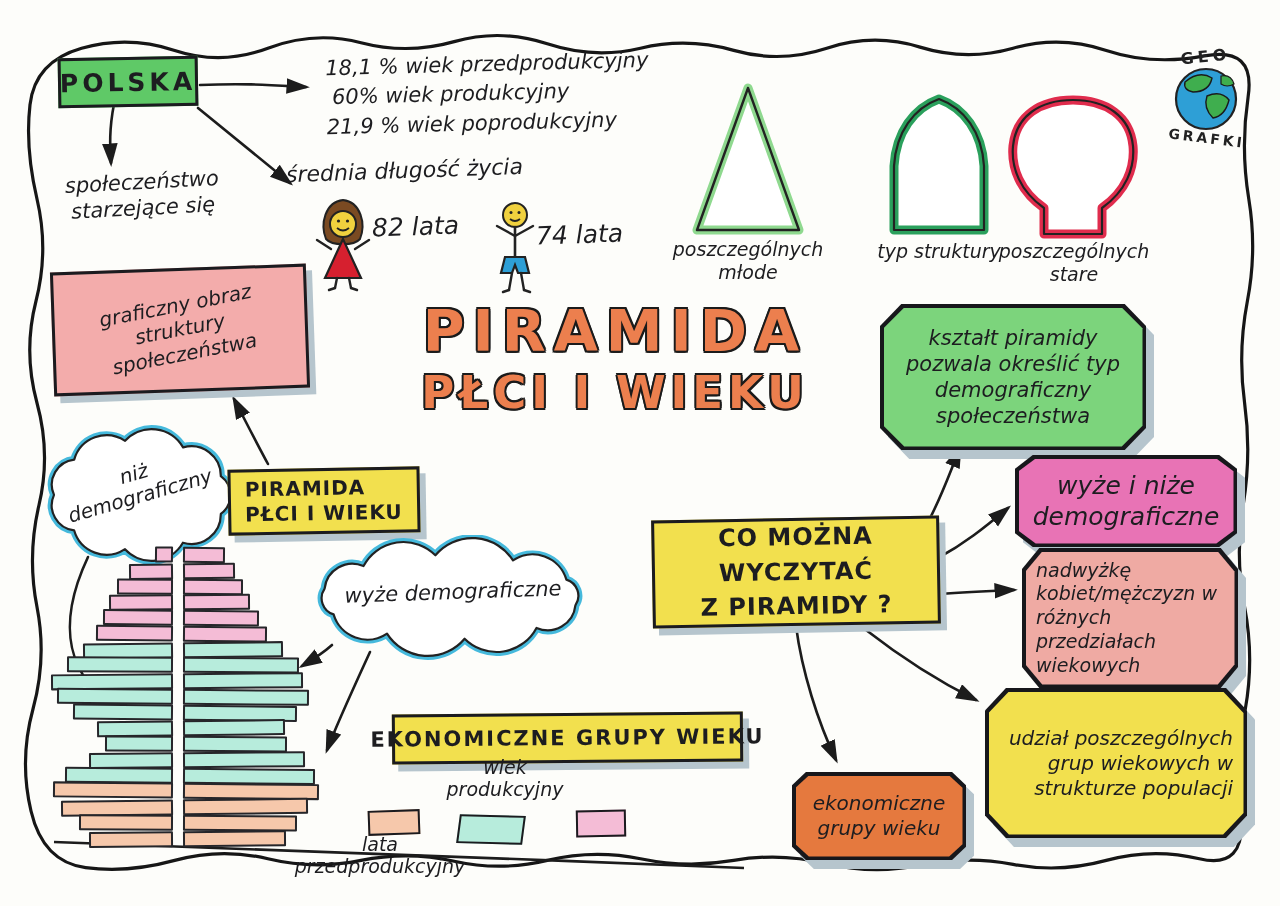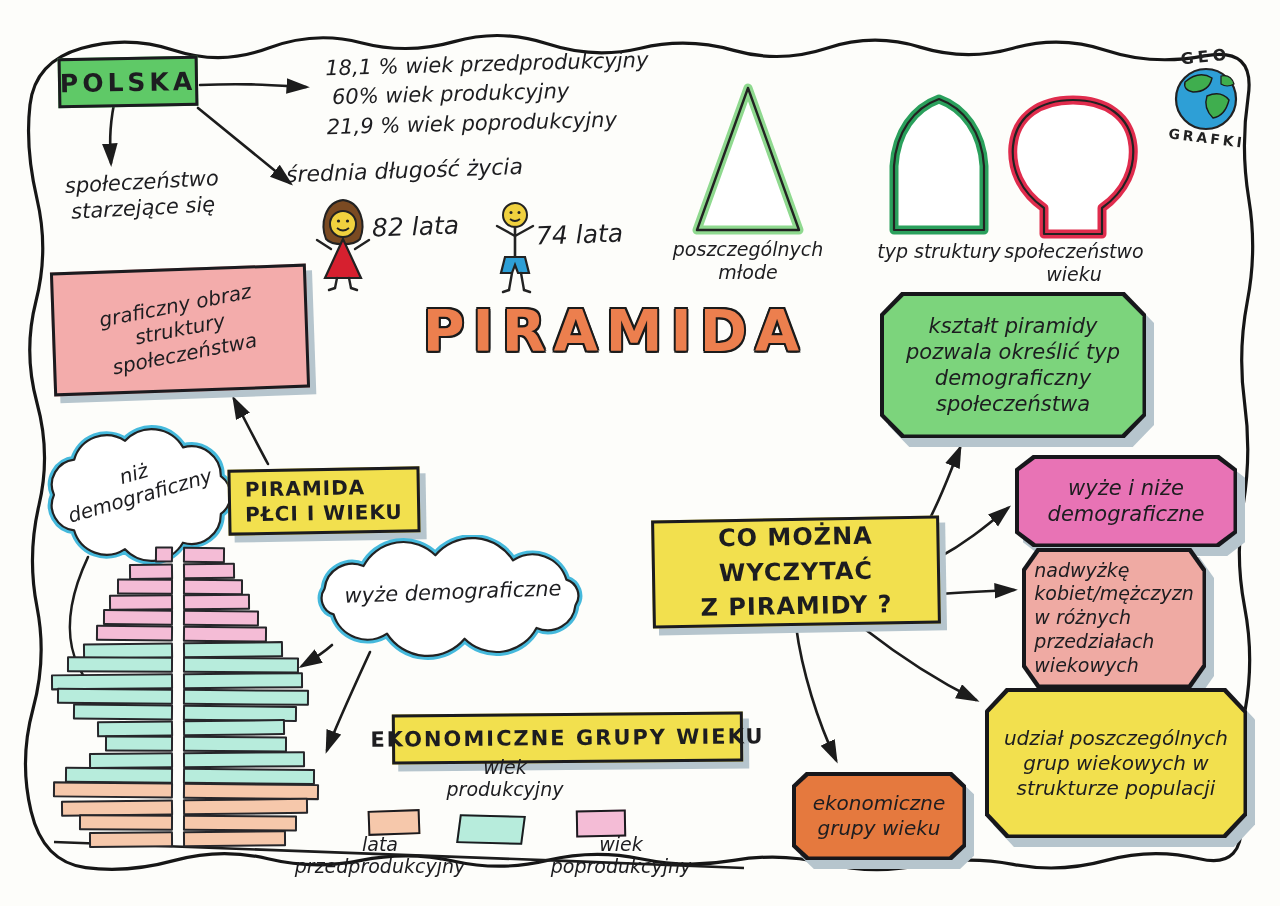--- a/index.html
+++ b/index.html
@@ -108,41 +108,42 @@
   <svg class="el" style="left:882px;top:92px;" width="114" height="144" viewBox="0 0 114 144">
     <path d="M12,138 L12,74 C14,40 32,16 57,7 C82,16 100,40 102,74 L102,138 Z" fill="#fff" style="stroke:var(--type_arch);" stroke-width="9" stroke-linejoin="round"></path>
     <path d="M12,138 L12,74 C14,40 32,16 57,7 C82,16 100,40 102,74 L102,138 Z" fill="none" stroke="#222" stroke-width="2.2" stroke-linejoin="round"></path>
   </svg>
   <div class="el hand" style="left:868px;top:240px;width:142px;font-size:19px;text-align:center;">typ struktury</div>
 
   <svg class="el" style="left:998px;top:92px;" width="150" height="148" viewBox="0 0 150 148">
     <path d="M46,142 L46,116 C22,99 13,76 15,54 C18,24 42,8 75,8 C108,8 132,24 135,54 C137,76 128,99 104,116 L104,142 Z" fill="#fff" style="stroke:var(--type_head);" stroke-width="9" stroke-linejoin="round"></path>
     <path d="M46,142 L46,116 C22,99 13,76 15,54 C18,24 42,8 75,8 C108,8 132,24 135,54 C137,76 128,99 104,116 L104,142 Z" fill="none" stroke="#222" stroke-width="2.2" stroke-linejoin="round"></path>
   </svg>
-  <div class="el hand" style="left:988px;top:240px;width:172px;font-size:19px;text-align:center;">społeczeństwo wieku</div>
+  <div class="el hand" style="left:988px;top:240px;width:172px;font-size:19px;text-align:center;">poszczególnych stare</div>
 
   <svg class="el" style="left:1155px;top:42px;" width="102" height="106" viewBox="0 0 102 106">
     <text x="51" y="20" text-anchor="middle" font-size="16" font-weight="700" letter-spacing="4" fill="#222" transform="rotate(-6 51 20)">GEO</text>
     <circle cx="51" cy="57" r="30" fill="#2e9fd6" stroke="#222" stroke-width="2.2"></circle>
     <path d="M30,40 Q44,28 57,36 Q54,50 38,50 Q28,48 30,40 Z" fill="#3fae4e" stroke="#1b1b1b" stroke-width="1.4"></path>
     <path d="M52,54 Q66,48 74,58 Q70,74 58,76 Q48,66 52,54 Z" fill="#3fae4e" stroke="#1b1b1b" stroke-width="1.4"></path>
     <path d="M66,34 Q76,32 79,42 Q72,46 66,42 Z" fill="#3fae4e" stroke="#1b1b1b" stroke-width="1.2"></path>
     <text x="51" y="101" text-anchor="middle" font-size="14" font-weight="700" letter-spacing="3" fill="#222" transform="rotate(7 51 101)">GRAFKI</text>
   </svg>
 
   <div class="el box str hand" style="left:52px;top:268px;width:250px;height:118px;background:var(--note_pink);
               transform:rotate(-2deg);font-size:20px;">
     <span style="display:block;transform:rotate(-9deg);width:210px;">graficzny obraz struktury społeczeństwa</span>
   </div>
 
   <div class="el title" style="left:385px;top:298px;width:460px;text-align:center;">
     <div style="font-size:57px;letter-spacing:8px;">PIRAMIDA</div>
-  </div>
-
-  <div class="octo" style="left:880px;top:292px;width:266px;height:146px;">
+    <div style="font-size:45px;letter-spacing:5px;margin-top:2px;">PŁCI I WIEKU</div>
+  </div>
+
+  <div class="octo" style="left:880px;top:304px;width:266px;height:146px;">
     <div class="octo-sh"></div>
     <div class="octo-bd"></div>
     <div class="octo-fl str" style="background:var(--green_box);"></div>
     <div class="octo-tx" style="font-size:21px;">kształt piramidy pozwala określić typ demograficzny społeczeństwa</div>
   </div>
 
   <svg class="el" style="left:30px;top:420px;" width="220" height="150" viewBox="0 0 220 150">
     <path id="nizBlue" d="M190.8,93.9 A29.5,29.5 0 0 1 152.9,122.7 A36.2,36.2 0 0 1 95.0,129.2 A33.7,33.7 0 0 1 44.1,110.3 A25.2,25.2 0 0 1 24.0,74.9 A25.2,25.2 0 0 1 44.2,39.6 A33.7,33.7 0 0 1 95.1,20.8 A36.1,36.1 0 0 1 153.1,27.4 A29.5,29.5 0 0 1 190.8,56.2 A23.3,23.3 0 0 1 190.8,93.9 Z" fill="#fff" style="stroke:var(--cloud_blue);" stroke-width="8" stroke-linejoin="round"></path>
     <path id="nizBlack" d="M190.8,93.9 A29.5,29.5 0 0 1 152.9,122.7 A36.2,36.2 0 0 1 95.0,129.2 A33.7,33.7 0 0 1 44.1,110.3 A25.2,25.2 0 0 1 24.0,74.9 A25.2,25.2 0 0 1 44.2,39.6 A33.7,33.7 0 0 1 95.1,20.8 A36.1,36.1 0 0 1 153.1,27.4 A29.5,29.5 0 0 1 190.8,56.2 A23.3,23.3 0 0 1 190.8,93.9 Z" fill="#fff" stroke="#222" stroke-width="2.2" stroke-linejoin="round"></path>
   </svg>
@@ -160,53 +161,52 @@
   <div class="el box str caps" style="left:652px;top:518px;width:282px;height:102px;background:var(--yellow);
               font-size:24px;transform:rotate(-1deg);flex-direction:column;line-height:1.45;">
     <div>CO MOŻNA WYCZYTAĆ</div>
     <div>Z PIRAMIDY ?</div>
   </div>
 
   <div class="octo" style="left:1015px;top:455px;width:222px;height:92px;">
     <div class="octo-sh"></div>
     <div class="octo-bd"></div>
     <div class="octo-fl str" style="background:var(--pink_box);"></div>
-    <div class="octo-tx" style="font-size:21px;">wyże i niże demograficzne</div>
-  </div>
-
-  <div class="octo" style="left:1022px;top:548px;width:184px;height:140px;">
+    <div class="octo-tx" style="font-size:25px;">wyże i niże demograficzne</div>
+  </div>
+
+  <div class="octo" style="left:1022px;top:548px;width:216px;height:140px;">
     <div class="octo-sh"></div>
     <div class="octo-bd"></div>
     <div class="octo-fl str" style="background:var(--salmon_box);"></div>
     <div class="octo-tx" style="font-size:19px;text-align:left;">nadwyżkę kobiet/mężczyzn w różnych przedziałach wiekowych</div>
   </div>
 
   <div class="octo" style="left:985px;top:688px;width:262px;height:150px;">
     <div class="octo-sh"></div>
     <div class="octo-bd"></div>
     <div class="octo-fl str" style="background:var(--yellow);"></div>
-    <div class="octo-tx" style="font-size:20px;text-align:center;">udział poszczególnych grup wiekowych w strukturze populacji</div>
+    <div class="octo-tx" style="font-size:20px;text-align:right;">udział poszczególnych grup wiekowych w strukturze populacji</div>
   </div>
 
   <div class="octo" style="left:792px;top:772px;width:174px;height:88px;">
     <div class="octo-sh"></div>
     <div class="octo-bd"></div>
     <div class="octo-fl str" style="background:var(--orange_box);"></div>
     <div class="octo-tx" style="font-size:20px;">ekonomiczne grupy wieku</div>
   </div>
 
   <div class="el box str caps" style="left:392px;top:713px;width:345px;height:44px;background:var(--yellow);
               font-size:21px;letter-spacing:2px;white-space:nowrap;transform:rotate(-0.5deg);">EKONOMICZNE GRUPY WIEKU</div>
 
   <div class="lg-label" style="left:430px;top:757px;width:150px;font-size:19px;">wiek produkcyjny</div>
   <div class="lg-swatch" id="sw0" style="left: 368px; top: 810px; width: 48px; height: 21px; transform: rotate(-2deg); background: rgb(246, 200, 171);"></div>
   <div class="lg-swatch" id="sw1" style="left: 458px; top: 815px; width: 62px; height: 25px; transform: rotate(1.5deg) skewX(-6deg); background: rgb(183, 236, 220);"></div>
   <div class="lg-swatch" id="sw2" style="left: 576px; top: 810px; width: 46px; height: 23px; transform: rotate(-1deg); background: rgb(244, 188, 214);"></div>
   <div class="lg-label" style="left:285px;top:834px;width:190px;font-size:19px;">lata przedprodukcyjny</div>
-  <div class="lg-label" style="left:526px;top:834px;width:190px;font-size:19px;">wiek poprodukcyjny</div>
 
   <div class="el" id="pyramid" style="left:50px;top:546px;width:320px;height:300px;">
       <div class="prow" style="transform: rotate(0.6deg);">
         <div class="pbar" style="right: 197px; width: 14px; background: rgb(244, 188, 214);"></div>
         <div class="pbar" style="left: 133px; width: 38px; background: rgb(244, 188, 214);"></div>
       </div>
       <div class="prow" style="transform: rotate(-0.7deg);">
         <div class="pbar" style="right: 197px; width: 40px; background: rgb(244, 188, 214);"></div>
         <div class="pbar" style="left: 133px; width: 48px; background: rgb(244, 188, 214);"></div>
       </div>

